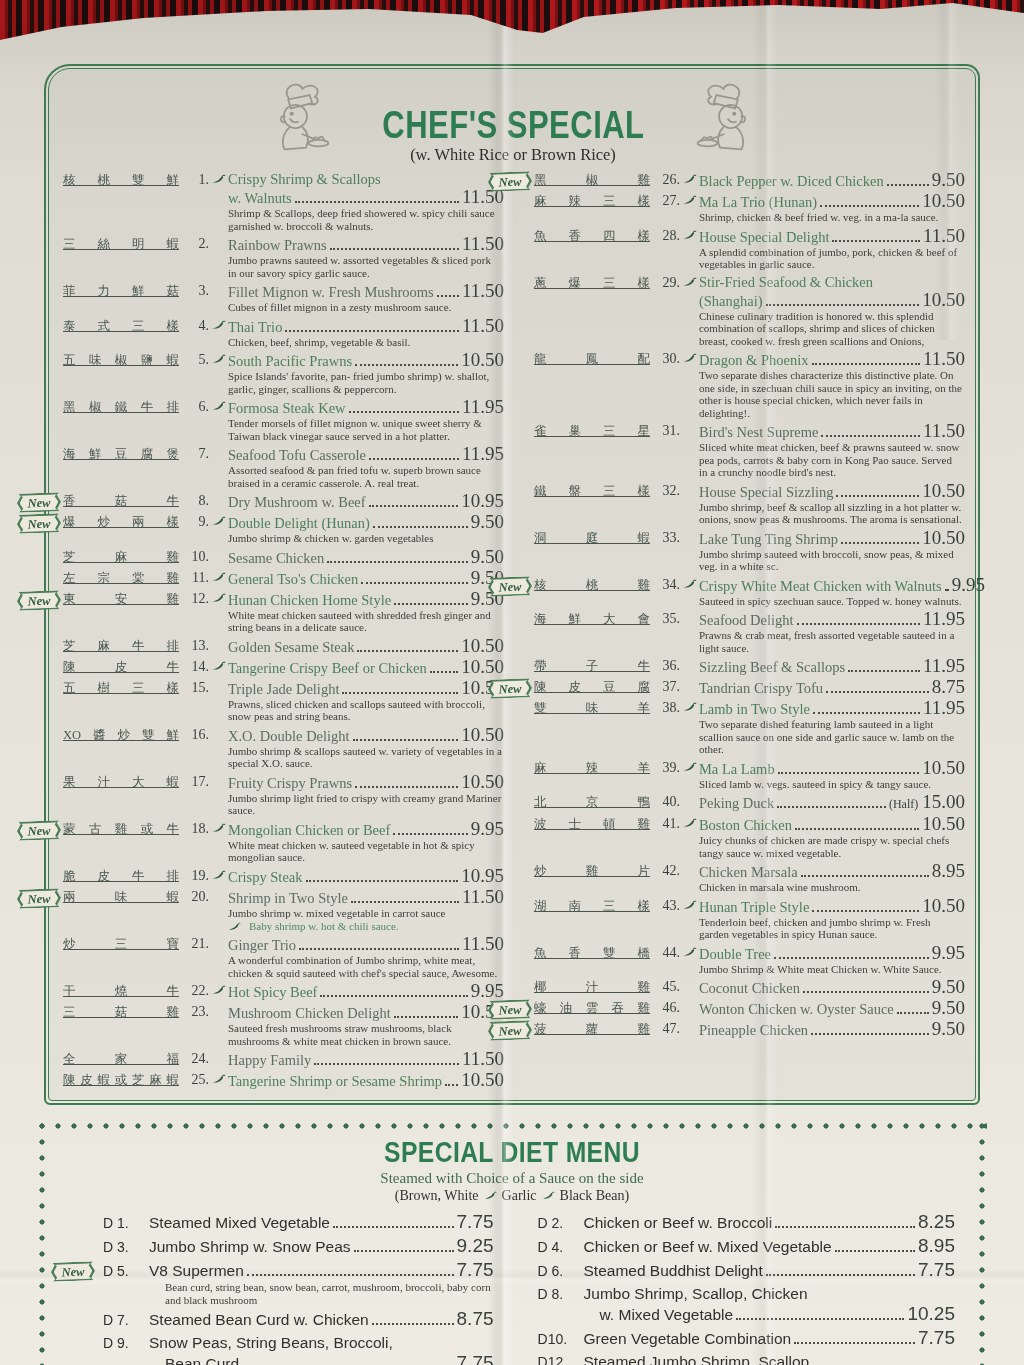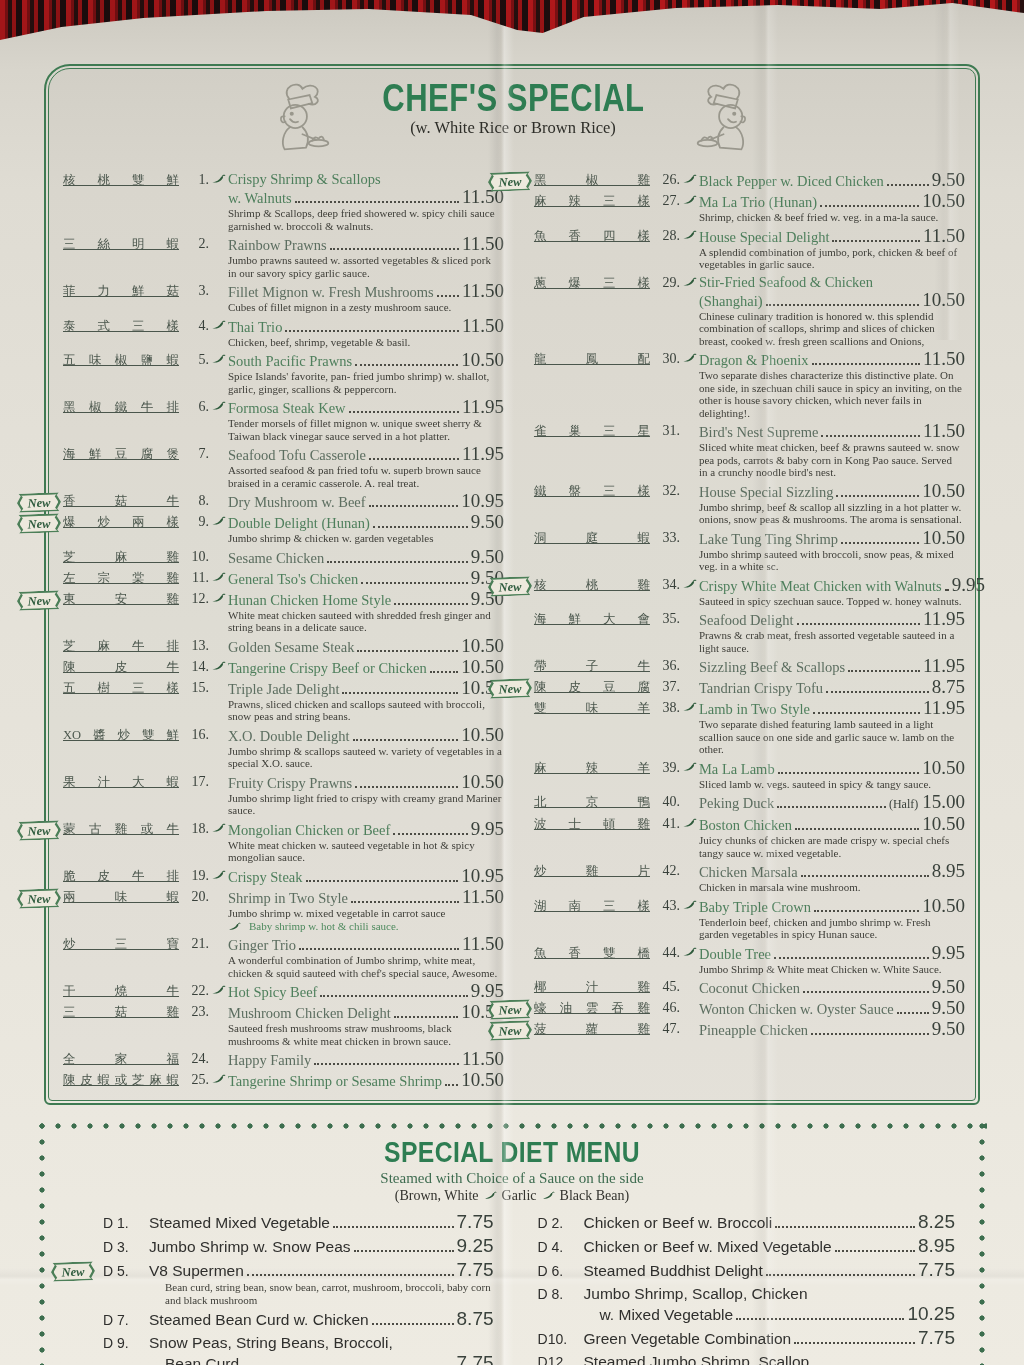--- a/index.html
+++ b/index.html
@@ -19,21 +19,21 @@
   .crease-v{position:absolute;top:0;bottom:0;width:26px;pointer-events:none;
     background:linear-gradient(90deg,rgba(0,0,0,0) 0%,rgba(0,0,0,.07) 35%,rgba(110,100,88,.10) 50%,rgba(255,255,255,.30) 63%,rgba(0,0,0,0) 100%);}
   .crease-h{position:absolute;left:0;right:0;height:18px;pointer-events:none;
     background:linear-gradient(180deg,rgba(0,0,0,0),rgba(0,0,0,.05) 45%,rgba(255,255,255,.22) 65%,rgba(0,0,0,0));}
 
   
   .chef-box{position:relative;margin:64px auto 0;width:928px;border:2.5px solid var(--border-green);
     border-radius:26px 14px 6px 6px;padding:2px;}
   .chef-box-inner{border:1px solid var(--border-green);border-radius:22px 10px 4px 4px;
     padding:8px 10px 8px 12px;background:rgba(60,60,50,.035);}
-  .box-header{display:flex;justify-content:center;align-items:flex-start;gap:40px;margin:2px 0 6px;}
+  .box-header{display:flex;justify-content:center;align-items:flex-end;gap:40px;margin:2px 0 6px;}
   .title-wrap{text-align:center;}
   .main-title{font-family:"Liberation Sans",sans-serif;font-weight:800;font-size:33px;color:var(--green);
     letter-spacing:.5px;transform:scale(.94,1.18);display:inline-block;white-space:nowrap;}
   .sub-title{font-size:16.5px;color:#2e2e29;margin-top:1px;}
   .chef{flex:0 0 auto;opacity:.8;}
 
   .cols{display:flex;}
   .col{box-sizing:border-box;}
   .col-left{width:49%;padding-left:2px;}
   .col-right{width:51%;padding-left:30px;}
@@ -618,21 +618,21 @@
                     <path d="M2 12 C7 13 13.5 11.5 16.8 6.5 C17.6 5.3 17.9 4.2 17.4 3.4 C16.9 2.6 15.6 2.8 15.1 3.7 C12.4 8.6 7.4 11.2 2 12 Z"></path>
                     <path class="stem" d="M16.6 3.4 C17.6 1.6 19.4 1 20.8 1.8"></path>
                   </svg>
                 </span>
                 <div class="body">
                   <div class="nline">
                     <span class="nm">Dragon &amp; Phoenix</span>
                     <span class="dots"></span>
                     <span class="price">11.50</span>
                   </div>
-                  <div class="desc">Two separate dishes characterize this distinctive plate. On one side, in szechuan chili sauce in spicy an inviting, on the other is house savory chicken, which never fails in delighting!.</div>
+                  <div class="desc">Two separate dishes characterize this distinctive plate. On one side, in szechuan chili sauce in spicy an inviting, on the other is house special chicken, which never fails in delighting!.</div>
                 </div>
               </div>
               <div class="item">
                 <span class="cn">雀巢三星</span>
                 <span class="num">31.</span>
                 <span class="pep"></span>
                 <div class="body">
                   <div class="nline">
                     <span class="nm">Bird's Nest Supreme</span>
                     <span class="dots"></span>
@@ -812,21 +812,21 @@
                 <span class="cn">湖南三樣</span>
                 <span class="num">43.</span>
                 <span class="pep">
                   <svg class="pep-svg" width="15" height="10" viewBox="0 0 22 14">
                     <path d="M2 12 C7 13 13.5 11.5 16.8 6.5 C17.6 5.3 17.9 4.2 17.4 3.4 C16.9 2.6 15.6 2.8 15.1 3.7 C12.4 8.6 7.4 11.2 2 12 Z"></path>
                     <path class="stem" d="M16.6 3.4 C17.6 1.6 19.4 1 20.8 1.8"></path>
                   </svg>
                 </span>
                 <div class="body">
                   <div class="nline">
-                    <span class="nm">Baby Triple Crown</span>
+                    <span class="nm">Hunan Triple Style</span>
                     <span class="dots"></span>
                     <span class="price">10.50</span>
                   </div>
                   <div class="desc">Tenderloin beef, chicken and jumbo shrimp w. Fresh garden vegetables in spicy Hunan sauce.</div>
                 </div>
               </div>
               <div class="item spicy">
                 <span class="cn">魚香雙橋</span>
                 <span class="num">44.</span>
                 <span class="pep">

